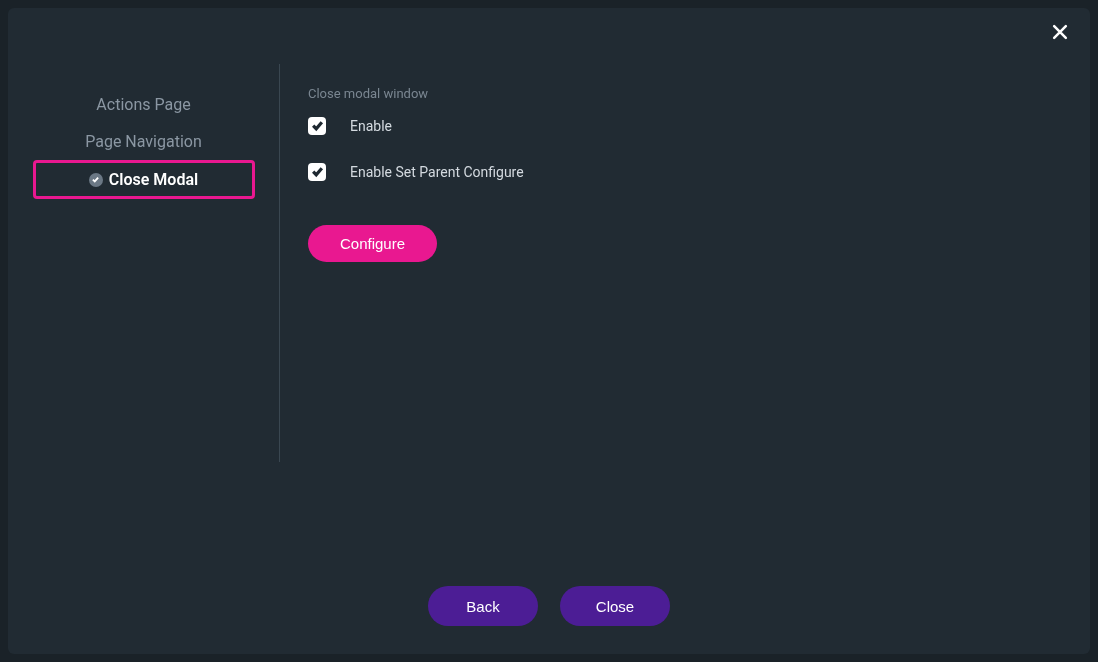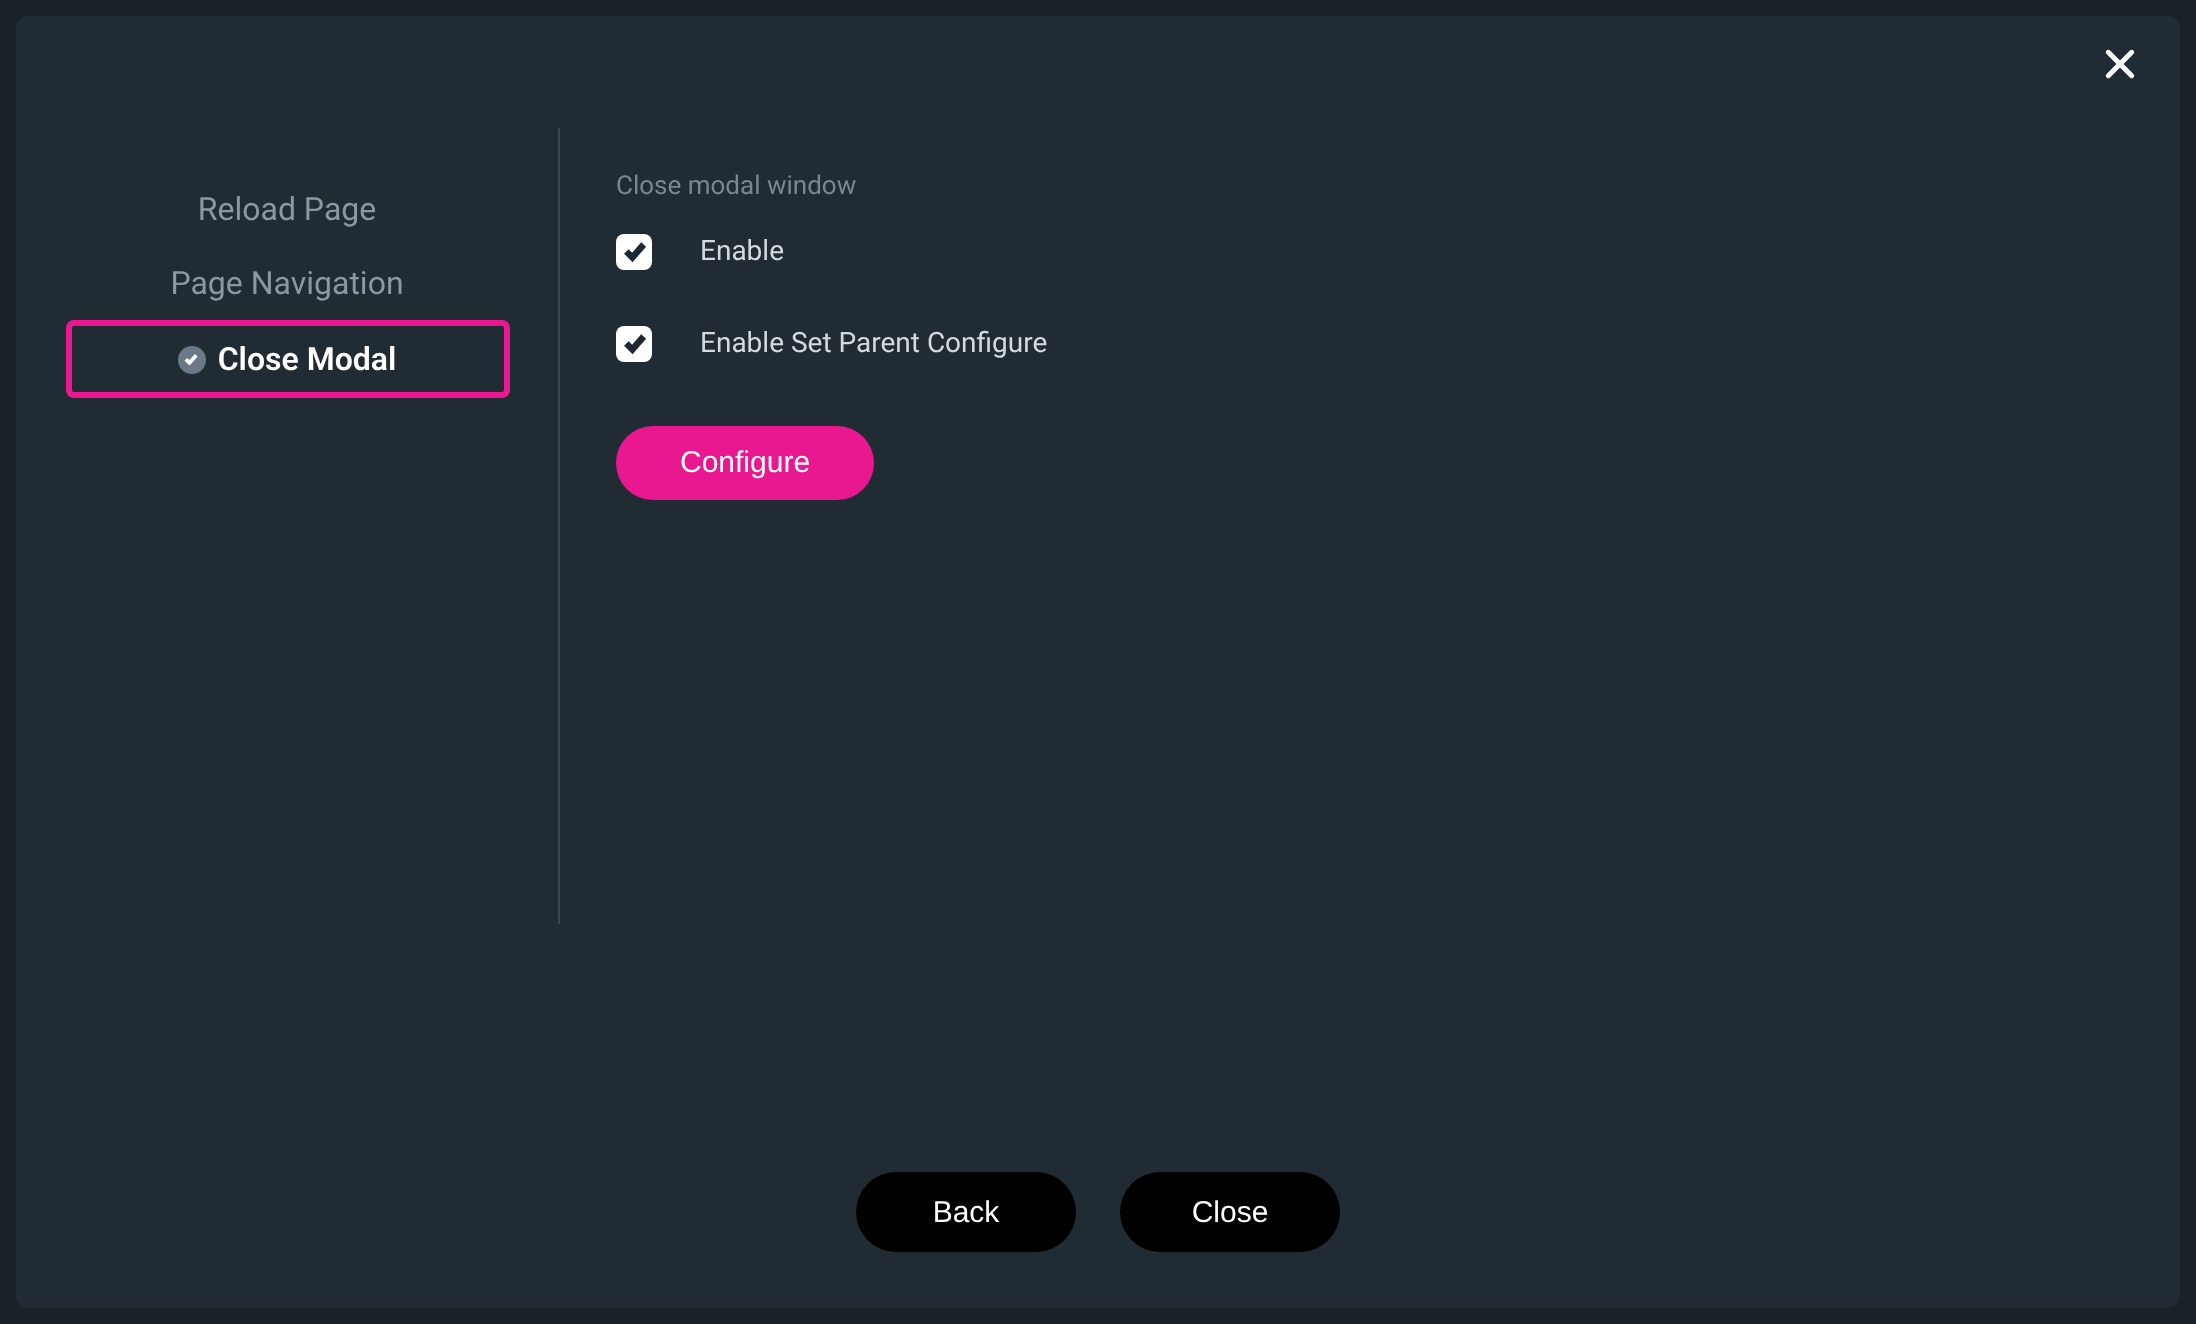--- a/index.html
+++ b/index.html
@@ -153,31 +153,31 @@
     }
     .configure-btn {
       background: #e91890;
       color: #ffffff;
       border: none;
       border-radius: 22px;
       padding: 10px 32px;
       font-size: 15px;
       font-weight: 400;
       cursor: pointer;
-      margin-top: 4px;
+      margin-top: 16px;
     }
     .modal-footer {
       display: flex;
       align-items: center;
       justify-content: center;
       gap: 22px;
       padding: 24px 0 28px 0;
     }
     .footer-btn {
-      background: #000000;
+      background: #4c1d95;
       color: #ffffff;
       border: none;
       border-radius: 22px;
       width: 110px;
       height: 40px;
       font-size: 15px;
       font-weight: 400;
       cursor: pointer;
       display:flex;
       align-items:center;
@@ -195,21 +195,21 @@
           <svg viewBox="0 0 24 24">
               <path d="M5 5 L19 19 M19 5 L5 19" stroke="currentColor" stroke-width="3" stroke-linecap="round" fill="none"></path>
             </svg>
         </span>
       </div>
     </div>
 
     <div class="modal-body">
       <div class="sidebar">
         <div class="sidebar-item">
-          <span>Reload Page</span>
+          <span>Actions Page</span>
         </div>
         <div class="sidebar-item">
           <span>Page Navigation</span>
         </div>
         <div class="sidebar-item active highlighted">
           <span class="check-icon">
             <svg viewBox="0 0 12 12">
                 <path d="M2.5 6.2 L5 8.5 L9.5 3.5"></path>
               </svg>
           </span>

